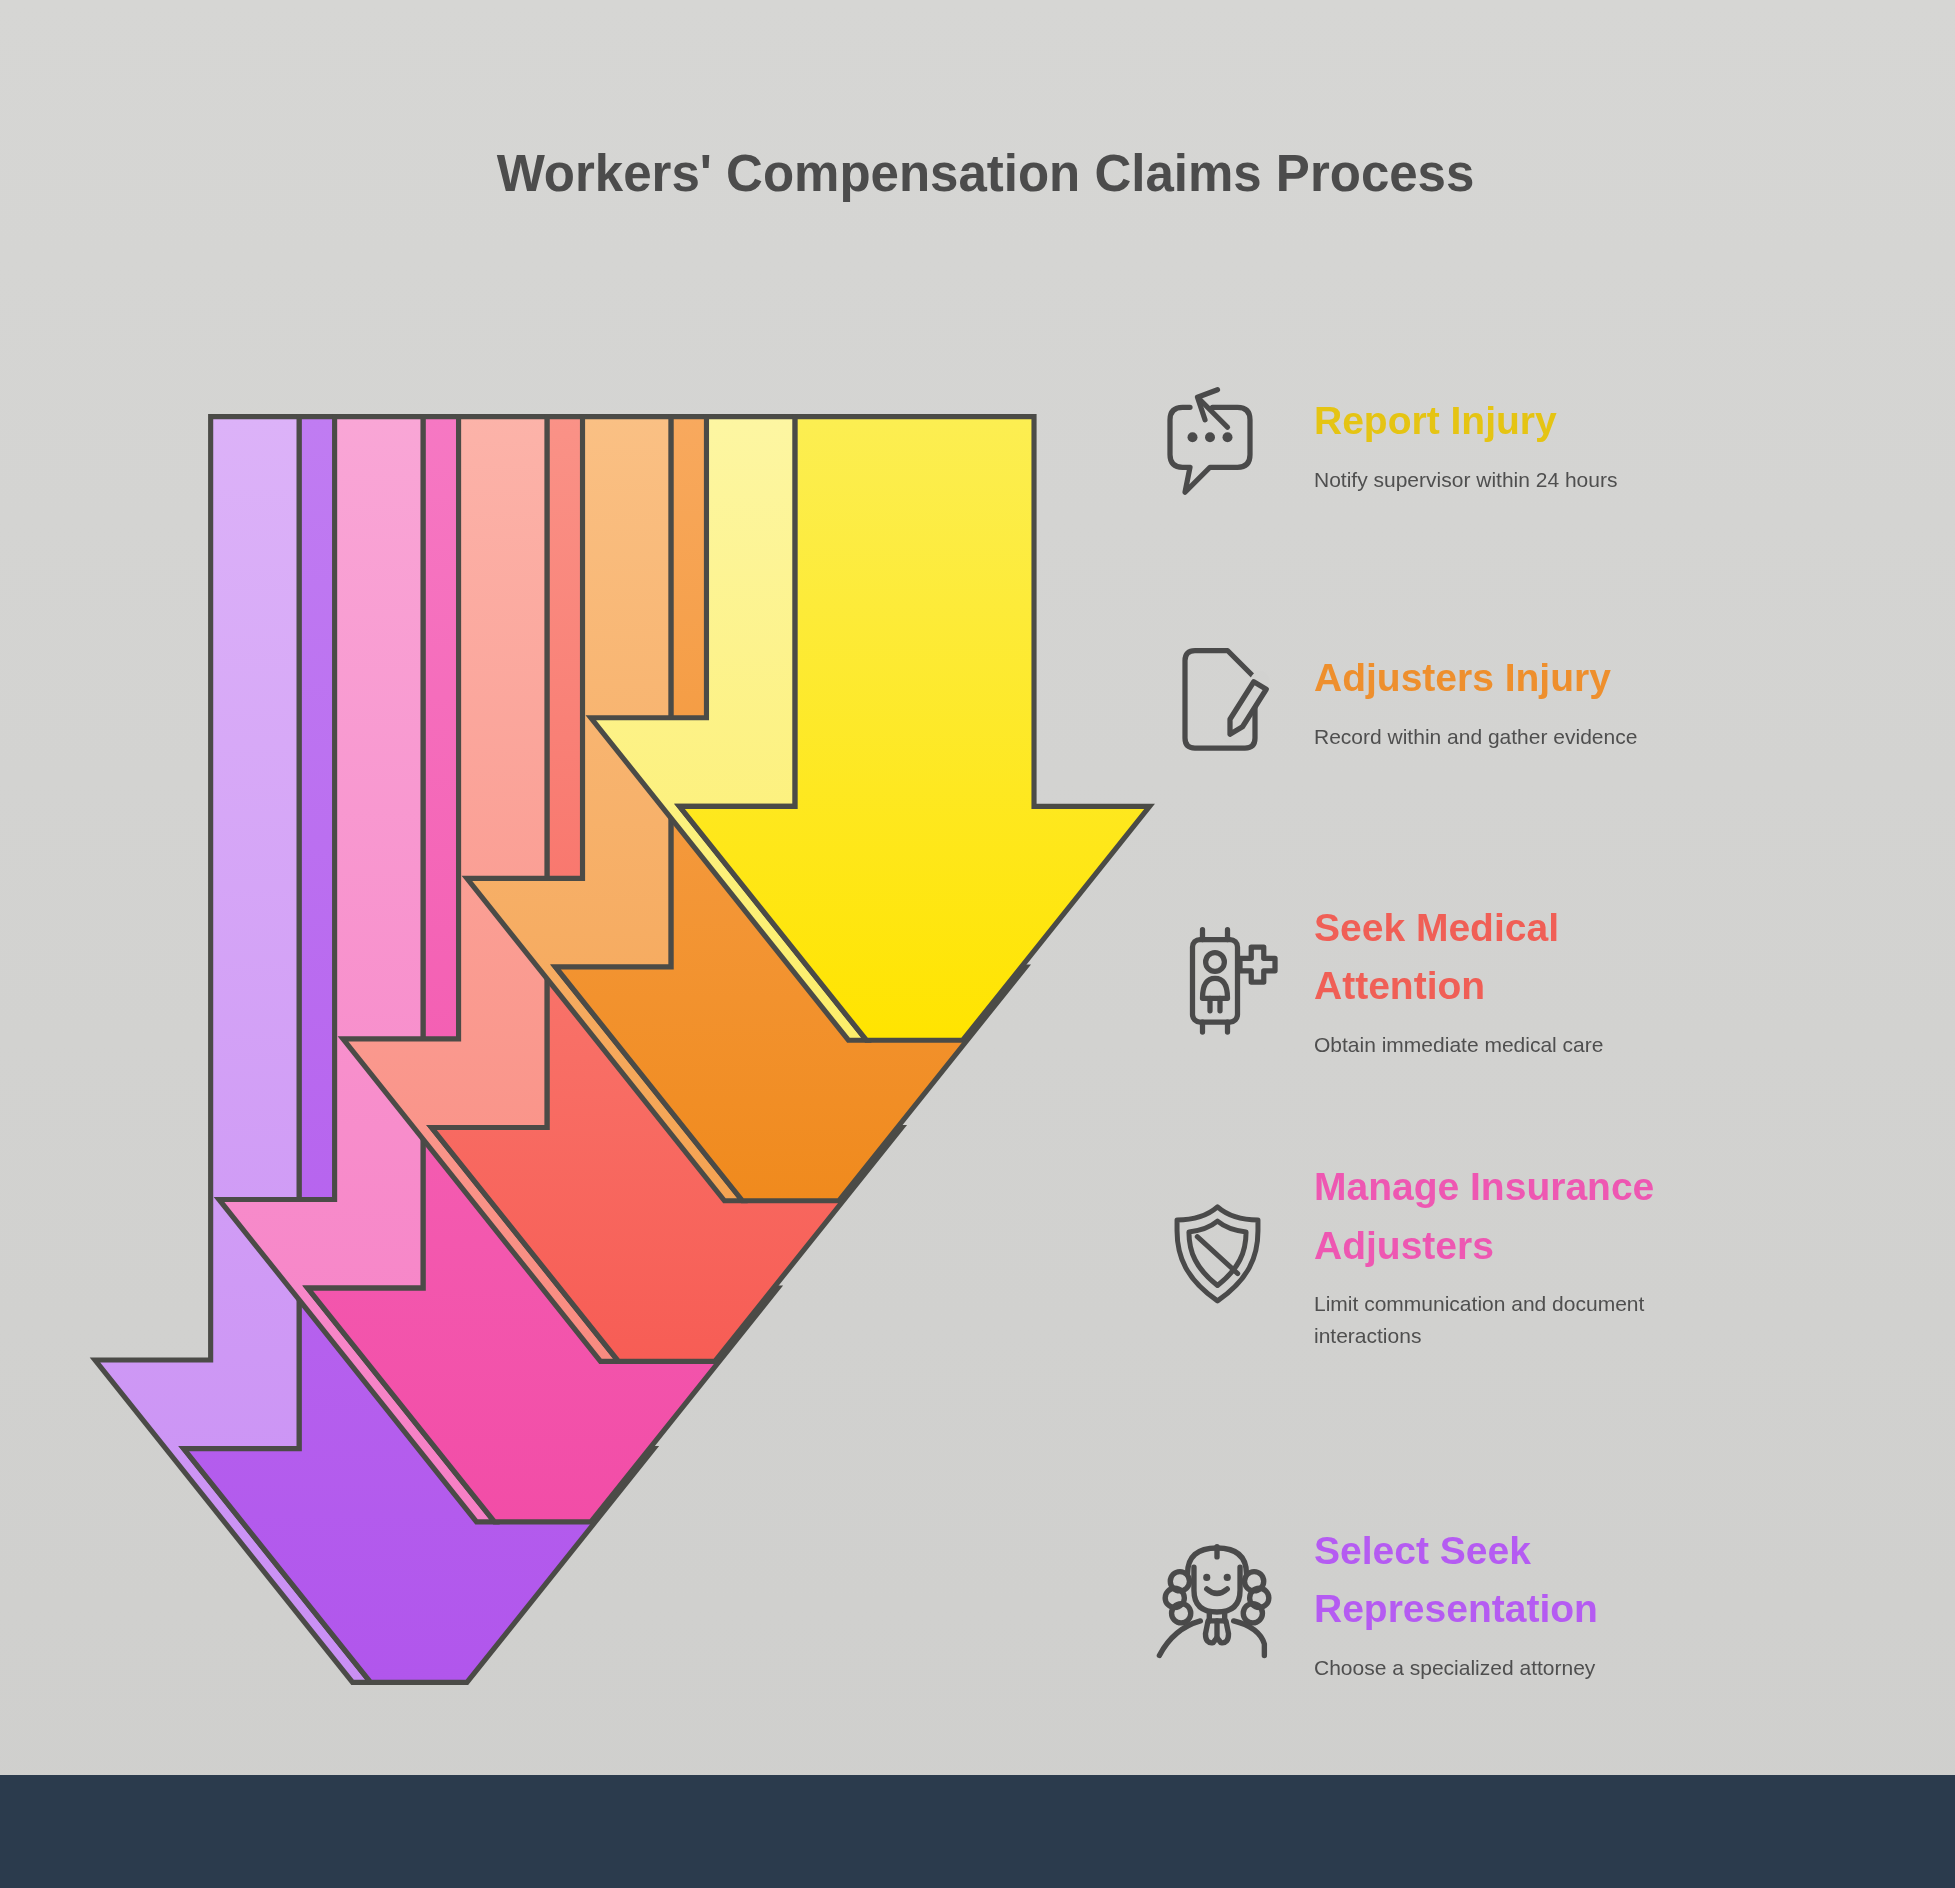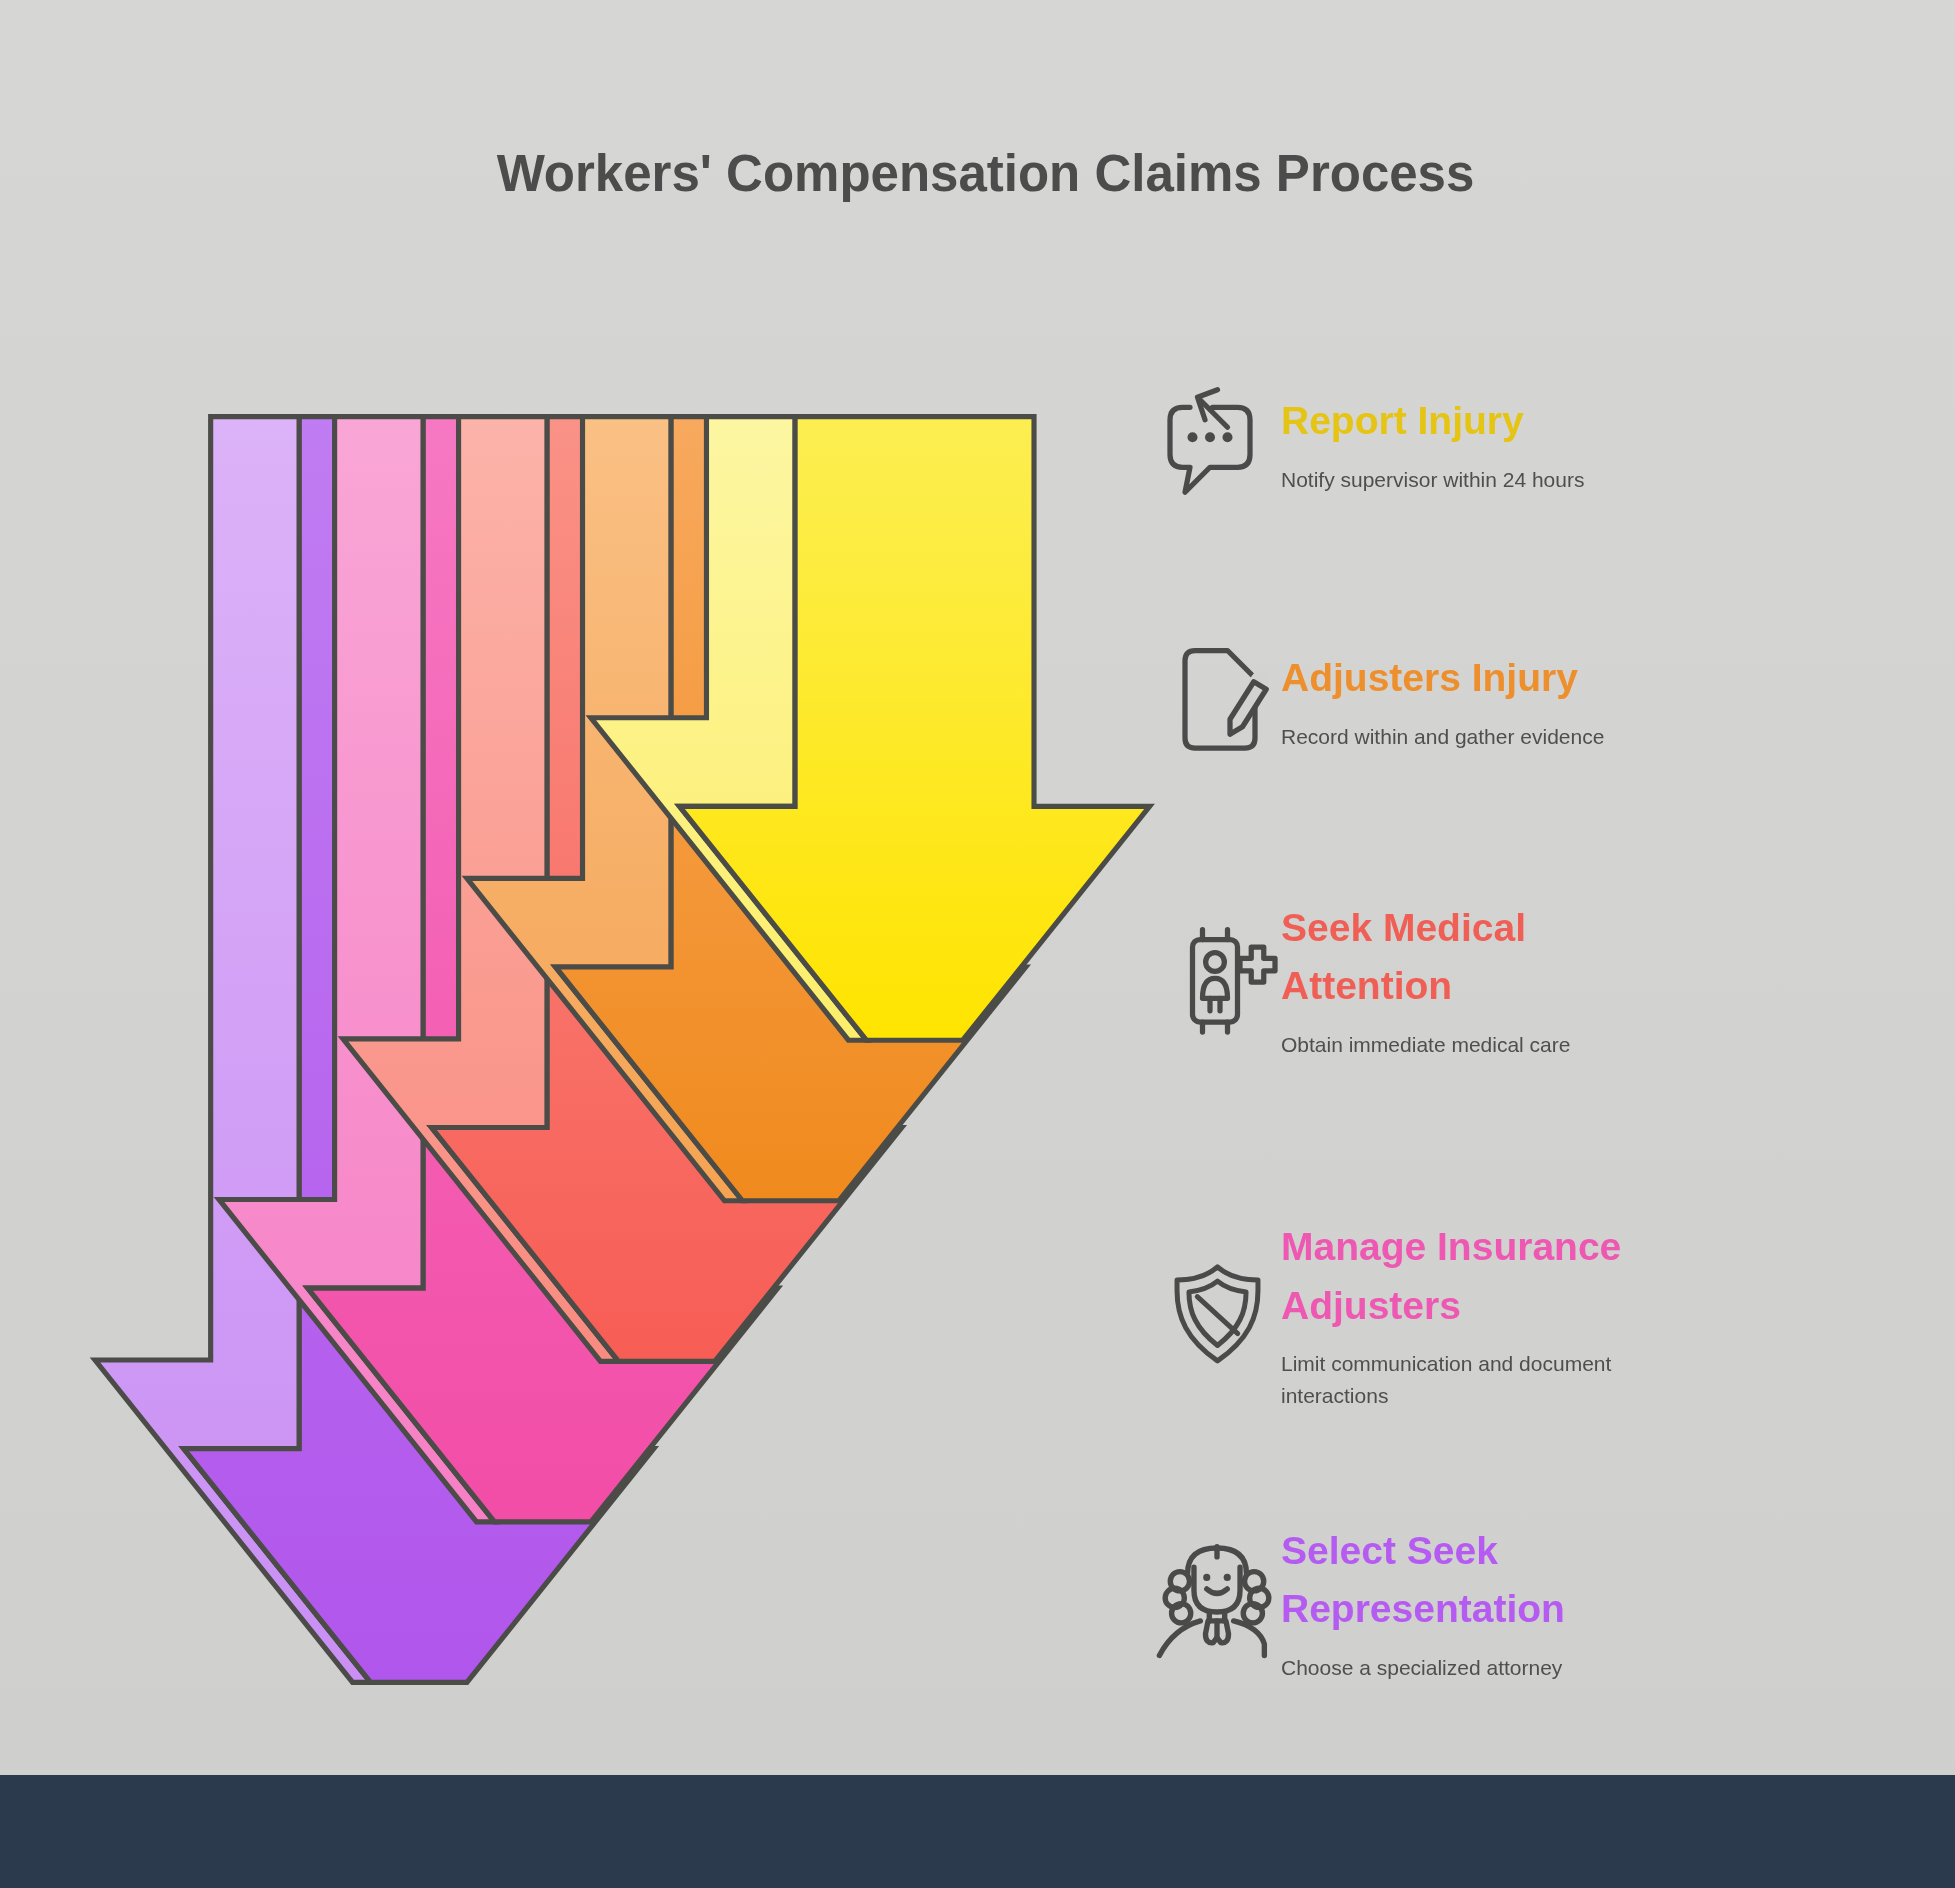--- a/index.html
+++ b/index.html
@@ -13,21 +13,21 @@
     text-align:center;font-size:51px;font-weight:700;color:#4c4c4c;letter-spacing:0;
   }
   #arrows-svg{position:absolute;left:0;top:0;}
   .steps{position:absolute;left:1153px;top:0;width:758px;}
   .step{position:absolute;left:0;display:flex;flex-direction:row;align-items:center;}
   .icon-box{width:128px;flex:0 0 128px;display:flex;align-items:center;justify-content:center;}
   .icon-box svg{display:block;}
   .icon-box svg *{stroke:#4a4a4a;stroke-width:4.2;fill:none;stroke-linecap:round;stroke-linejoin:round;}
   .icon-box svg .dot{fill:#4a4a4a;stroke:none;}
   .icon-box svg .halo{stroke:#d2d2d0;stroke-width:15;}
-  .step-text{}
+  .step-text{margin-left:33px;}
   .step-label{margin:0;font-size:39px;line-height:1.5;font-weight:700;max-width:411px;}
   .step-desc{margin:13px 0 0 0;font-size:21px;line-height:1.48;color:#4f4f4f;max-width:432px;}
   .footer-bar{position:absolute;left:0;top:1775px;width:100%;height:114px;background:#2b3b4d;}
 </style>
 </head>
 <body>
 
 <div class="canvas">
 
   <h1 class="page-title">Workers' Compensation Claims Process</h1>
@@ -130,21 +130,21 @@
           <path d="M44,65 V75 M52,65 V75"></path>
           <path d="M77,24 h10 v9 h9 v10 h-9 v9 h-10 v-9 h-9 v-10 h9 Z"></path>
         </svg>
       </div>
       <div class="step-text">
         <h2 class="step-label" style="color: rgb(240, 95, 86);">Seek Medical Attention</h2>
         <p class="step-desc">Obtain immediate medical care</p>
       </div>
     </div>
 
-    <div class="step" style="top:1183px;height:263px;">
+    <div class="step" style="top:1123px;height:263px;">
       <div class="icon-box">
         <svg width="119" height="119" viewBox="0 0 100 100">
           <path d="M50,10 C58,17 70,21 84,21 L84,30 C84,52 76,71 50,89 C24,71 16,52 16,30 L16,21 C30,21 42,17 50,10 Z"></path>
           <path d="M50,22 C56,27 64,30 74,31 C74,48 68,62 50,76 C32,62 26,48 26,31 C36,30 44,27 50,22 Z"></path>
           <path d="M33,35 L67,66"></path>
         </svg>
       </div>
       <div class="step-text">
         <h2 class="step-label" style="color: rgb(238, 87, 178);">Manage Insurance Adjusters</h2>
         <p class="step-desc">Limit communication and document interactions</p>

